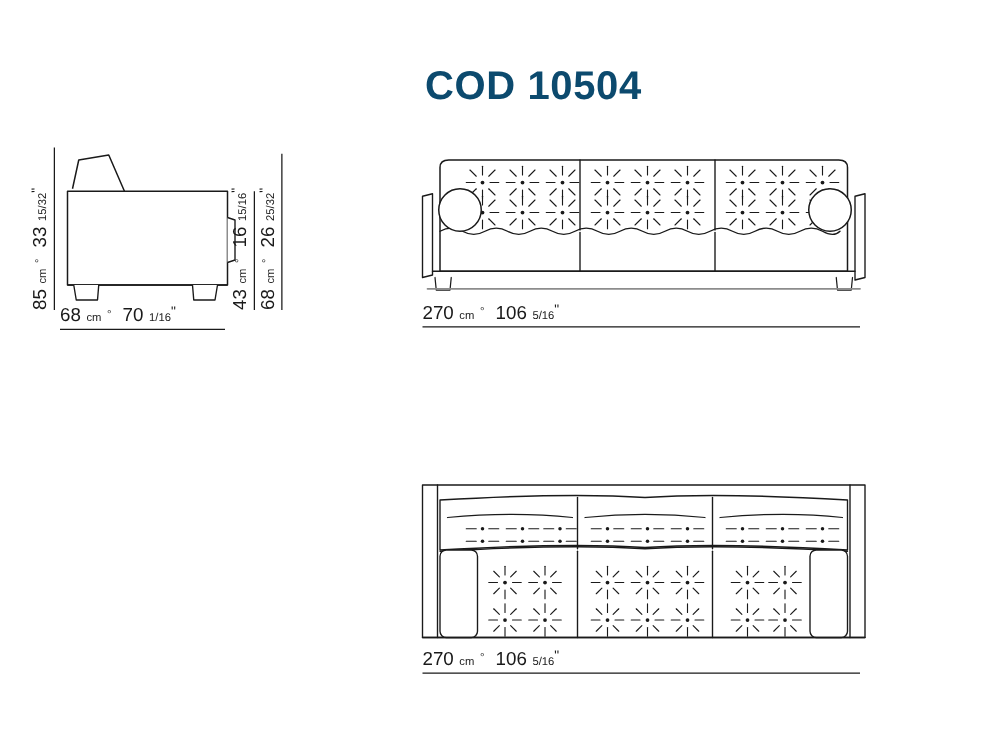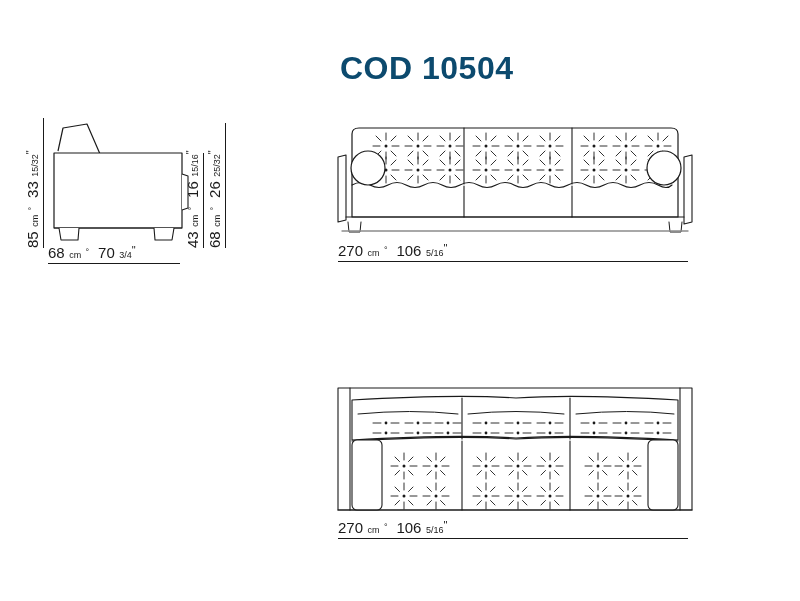--- a/index.html
+++ b/index.html
@@ -117,21 +117,21 @@
     <span class="big">43</span><span>&nbsp;</span><span class="sm">cm</span><span>&nbsp;</span><span class="deg">°</span><span>&nbsp;&nbsp;</span><span class="big">16</span><span>&nbsp;</span><span class="frac">15/16</span><span class="inchmark">"</span>
     <div class="rule"></div>
   </div>
 
   <div class="dim dim-v" style="left:207px; top:248px; width:125px;">
     <span class="big">68</span><span>&nbsp;</span><span class="sm">cm</span><span>&nbsp;</span><span class="deg">°</span><span>&nbsp;&nbsp;</span><span class="big">26</span><span>&nbsp;</span><span class="frac">25/32</span><span class="inchmark">"</span>
     <div class="rule"></div>
   </div>
 
   <div class="dim dim-h" style="left:48px; top:245px; width:132px;">
-    <span class="big">68</span><span>&nbsp;</span><span class="sm">cm</span><span>&nbsp;</span><span class="deg">°</span><span>&nbsp;&nbsp;</span><span class="big">70</span><span>&nbsp;</span><span class="frac">3/4</span><span class="inchmark">"</span>
+    <span class="big">68</span><span>&nbsp;</span><span class="sm">cm</span><span>&nbsp;</span><span class="deg">°</span><span>&nbsp;&nbsp;</span><span class="big">70</span><span>&nbsp;</span><span class="frac">1/16</span><span class="inchmark">"</span>
     <div class="rule"></div>
   </div>
 
   <div class="dwg" style="left:336px; top:112px;">
     <svg width="358" height="128" viewBox="0 0 358 128" fill="none" stroke="#1a1a1a" stroke-width="1.1" stroke-linejoin="round" stroke-linecap="round">
 
       <defs>
 
         <g id="tuft">
           <circle cx="0" cy="0" r="1.5" fill="#1a1a1a" stroke="none"></circle>

